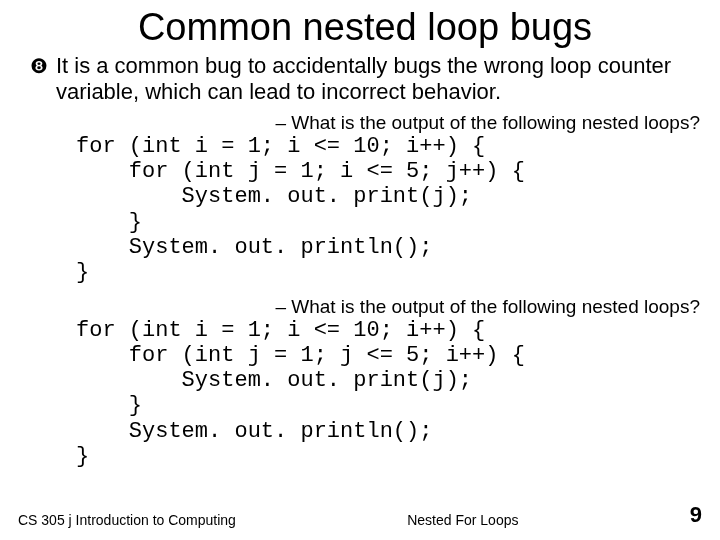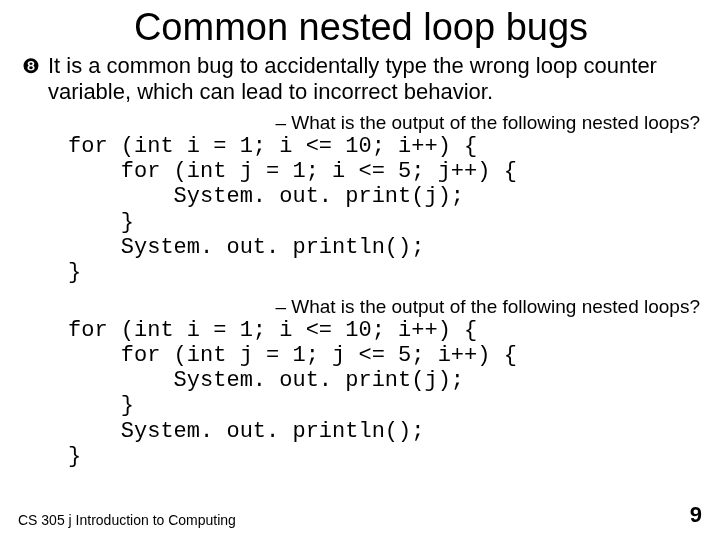--- a/index.html
+++ b/index.html
@@ -7,21 +7,21 @@
     padding: 0;
     width: 720px;
     height: 540px;
     font-family: Arial, Helvetica, sans-serif;
     background: #ffffff;
     color: #000000;
     position: relative;
     overflow: hidden;
   }
   .slide {
-    padding: 0 20px 0 22px;
+    padding: 0 20px 0 30px;
     box-sizing: border-box;
   }
   .title {
     font-size: 38px;
     text-align: center;
     margin: 6px 0 4px 0;
     font-weight: normal;
   }
   .main-bullet {
     display: flex;
@@ -73,21 +73,21 @@
   }
 </style>
 </head>
 <body>
 
 <div class="slide">
   <h1 class="title">Common nested loop bugs</h1>
 
   <div class="main-bullet">
     <span class="marker">❽</span>
-    <span>It is a common bug to accidentally type the wrong loop counter variable, which can lead to incorrect behavior.</span>
+    <span>It is a common bug to accidentally bugs the wrong loop counter variable, which can lead to incorrect behavior.</span>
   </div>
 
   <div class="sub-block">
     <div class="sub-question">– What is the output of the following nested loops?</div>
     <div class="code-block">for (int i = 1; i &lt;= 10; i++) {
     for (int j = 1; i &lt;= 5; j++) {
         System. out. print(j);
     }
     System. out. println();
 }</div>
@@ -99,14 +99,15 @@
     for (int j = 1; j &lt;= 5; i++) {
         System. out. print(j);
     }
     System. out. println();
 }</div>
   </div>
 </div>
 
 <div class="footer">
   <span class="left">CS 305 j Introduction to Computing</span>
+  <span class="center">Nested For Loops</span>
   <span class="right">9</span>
 </div>
 
 </body></html>

